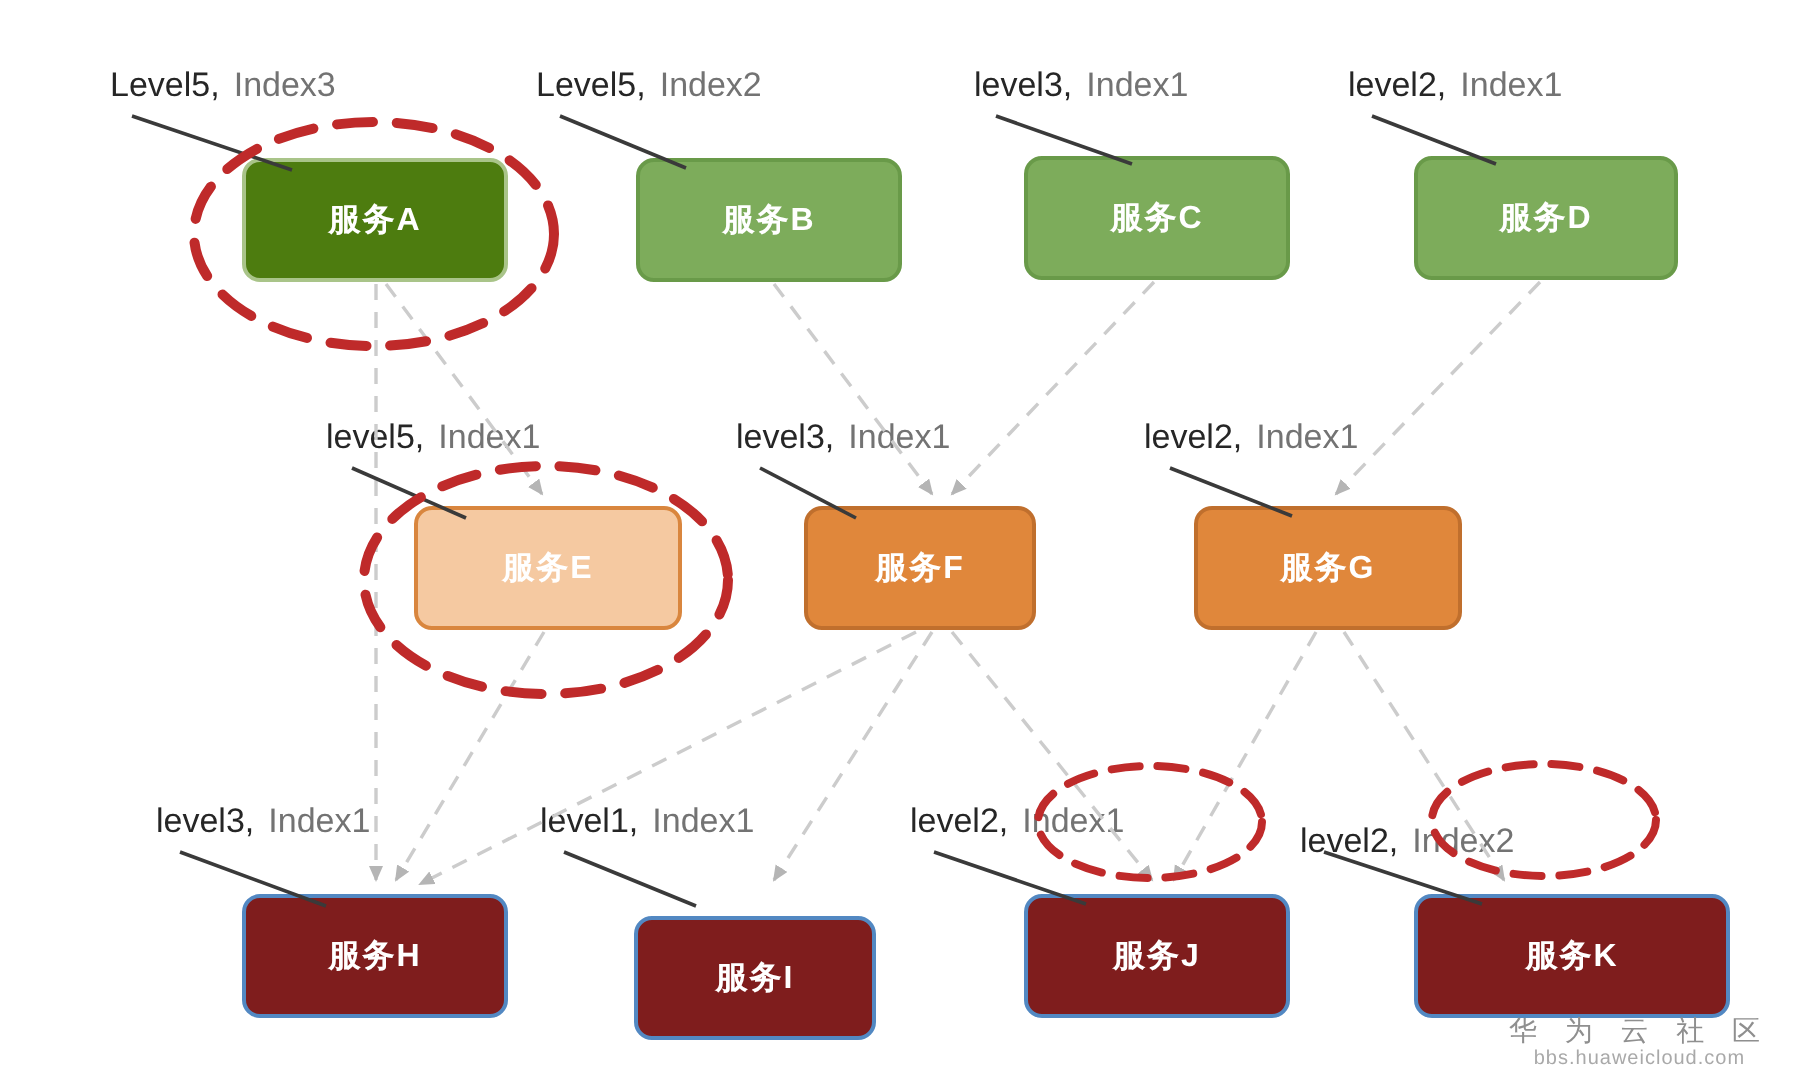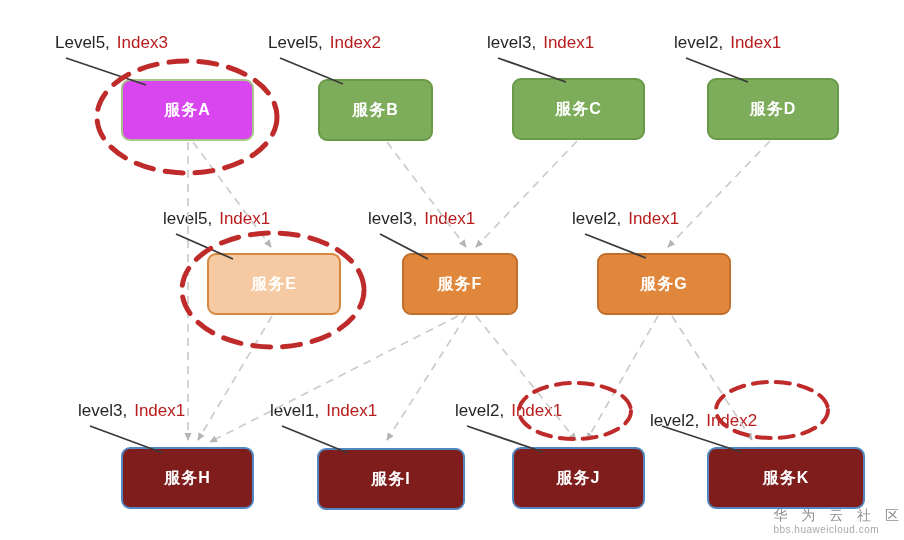--- a/index.html
+++ b/index.html
@@ -5,34 +5,34 @@
   html,body{margin:0;padding:0;background:#fff;}
   #stage{
     position:relative;width:904px;height:540px;background:#ffffff;overflow:hidden;
     font-family:"Liberation Sans","DejaVu Sans",sans-serif;
   }
   .node{
     position:absolute;display:flex;align-items:center;justify-content:center;
     border-radius:9px;color:#ffffff;font-weight:bold;font-size:16px;
     letter-spacing:1px;box-sizing:border-box;z-index:3;
   }
-  .green-light{background:#d946ef;border:2px solid #a9c489;}
+  .green-light{background:#4d7c0f;border:2px solid #a9c489;}
   .green{background:#7dac5b;border:2px solid #699a49;}
   .orange-light{background:#f5c9a1;border:2px solid #d9863e;}
   .orange{background:#e0873b;border:2px solid #c06f2d;}
   .blue{background:#7f1d1d;border:2px solid #5288c2;}
   .anno{
     position:absolute;white-space:nowrap;font-size:17px;color:#262626;
     font-weight:500;z-index:4;
   }
-  .anno .idx{color:#b91c1c;}
+  .anno .idx{color:#737373;}
   .anno .sep{margin-right:7px;}
   #overlay{position:absolute;left:0;top:0;z-index:5;pointer-events:none;}
   #watermark{
-    position:absolute;right:0;bottom:4px;text-align:left;z-index:6;line-height:1.2;
+    position:absolute;right:19px;bottom:4px;text-align:center;z-index:6;line-height:1.2;
   }
   #watermark .wm1{font-size:14px;letter-spacing:5px;color:#8f8f8f;}
   #watermark .wm2{font-size:10px;color:#a9a9a9;letter-spacing:0.5px;}
 </style>
 </head>
 <body>
 
 <div id="stage">
 
   <div class="anno" style="left:55px;top:33px"><span>Level5</span><span class="sep">,</span><span class="idx">Index3</span></div>
@@ -43,42 +43,42 @@
   <div class="anno" style="left:368px;top:209px"><span>level3</span><span class="sep">,</span><span class="idx">Index1</span></div>
   <div class="anno" style="left:572px;top:209px"><span>level2</span><span class="sep">,</span><span class="idx">Index1</span></div>
   <div class="anno" style="left:78px;top:401px"><span>level3</span><span class="sep">,</span><span class="idx">Index1</span></div>
   <div class="anno" style="left:270px;top:401px"><span>level1</span><span class="sep">,</span><span class="idx">Index1</span></div>
   <div class="anno" style="left:455px;top:401px"><span>level2</span><span class="sep">,</span><span class="idx">Index1</span></div>
   <div class="anno" style="left:650px;top:411px"><span>level2</span><span class="sep">,</span><span class="idx">Index2</span></div>
 
   <div class="node green-light" style="left:121px;top:79px;width:133px;height:62px">
       <span>服务A</span>
     </div>
-  <div class="node green" style="left:318px;top:79px;width:115px;height:62px">
+  <div class="node green" style="left:318px;top:79px;width:133px;height:62px">
       <span>服务B</span>
     </div>
   <div class="node green" style="left:512px;top:78px;width:133px;height:62px">
       <span>服务C</span>
     </div>
   <div class="node green" style="left:707px;top:78px;width:132px;height:62px">
       <span>服务D</span>
     </div>
   <div class="node orange-light" style="left:207px;top:253px;width:134px;height:62px">
       <span>服务E</span>
     </div>
   <div class="node orange" style="left:402px;top:253px;width:116px;height:62px">
       <span>服务F</span>
     </div>
   <div class="node orange" style="left:597px;top:253px;width:134px;height:62px">
       <span>服务G</span>
     </div>
   <div class="node blue" style="left:121px;top:447px;width:133px;height:62px">
       <span>服务H</span>
     </div>
-  <div class="node blue" style="left:317px;top:448px;width:148px;height:62px">
+  <div class="node blue" style="left:317px;top:458px;width:121px;height:62px">
       <span>服务I</span>
     </div>
   <div class="node blue" style="left:512px;top:447px;width:133px;height:62px">
       <span>服务J</span>
     </div>
   <div class="node blue" style="left:707px;top:447px;width:158px;height:62px">
       <span>服务K</span>
     </div>
 
   <svg id="overlay" width="904" height="540" viewBox="0 0 904 540">

